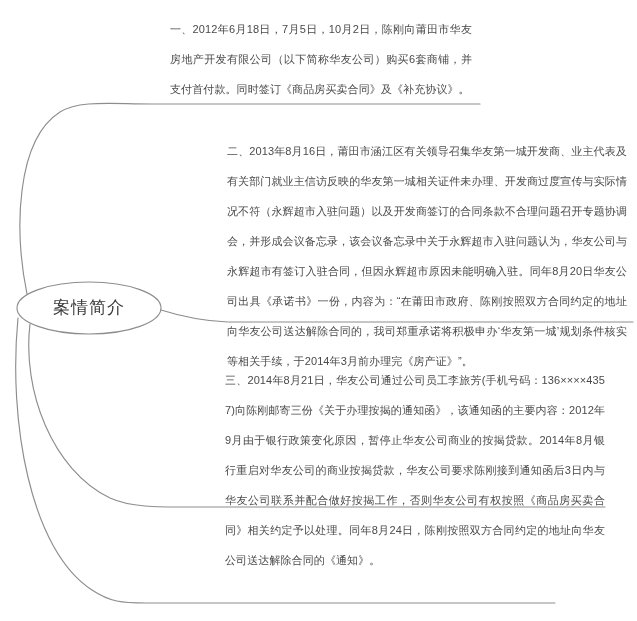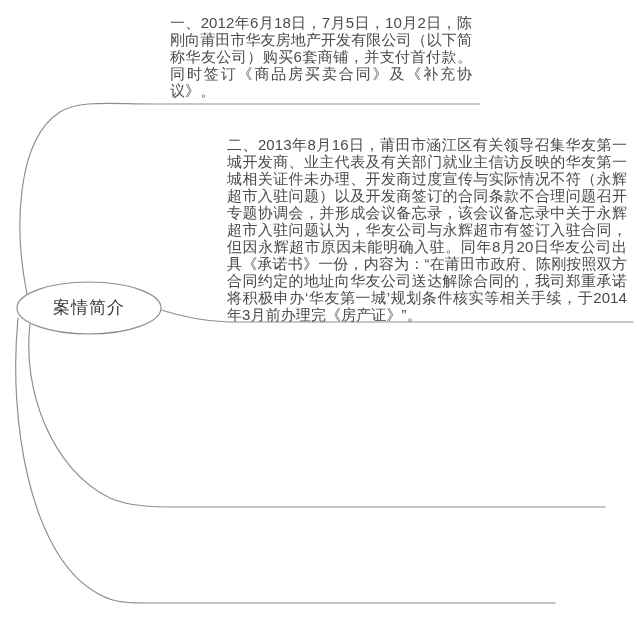--- a/index.html
+++ b/index.html
@@ -40,22 +40,22 @@
     color: #3b3b3b;
     letter-spacing: 1px;
     font-weight: 400;
     white-space: nowrap;
     transform: translateY(-1px);
     font-family: Liberation Mono, monospace;
   }
   .branch-text {
     position: absolute;
     color: #4a4a4a;
-    font-size: 15px;
-    line-height: 17px;
+    font-size: 11px;
+    line-height: 30px;
     letter-spacing: 0.1px;
     text-align: justify;
     text-justify: inter-ideograph;
     white-space: pre-wrap;
     word-break: break-all;
   }
   #b1 { left: 170px; top: 14px;  width: 302px; }
   #b2 { left: 227px; top: 136px; width: 400px; }
   #b3 { left: 225px; top: 365px; width: 380px; }
   #b4 { left: 172px; top: 545px; width: 384px; }
@@ -81,15 +81,16 @@
   </svg>
 
   <div class="node-center">
     <span class="node-center-label">案情简介</span>
   </div>
 
   <div class="branch-text" id="b1">一、2012年6月18日，7月5日，10月2日，陈刚向莆田市华友房地产开发有限公司（以下简称华友公司）购买6套商铺，并支付首付款。同时签订《商品房买卖合同》及《补充协议》。</div>
 
   <div class="branch-text" id="b2">二、2013年8月16日，莆田市涵江区有关领导召集华友第一城开发商、业主代表及有关部门就业主信访反映的华友第一城相关证件未办理、开发商过度宣传与实际情况不符（永辉超市入驻问题）以及开发商签订的合同条款不合理问题召开专题协调会，并形成会议备忘录，该会议备忘录中关于永辉超市入驻问题认为，华友公司与永辉超市有签订入驻合同，但因永辉超市原因未能明确入驻。同年8月20日华友公司出具《承诺书》一份，内容为：“在莆田市政府、陈刚按照双方合同约定的地址向华友公司送达解除合同的，我司郑重承诺将积极申办‘华友第一城’规划条件核实等相关手续，于2014年3月前办理完《房产证》”。</div>
 
+  <div class="branch-text" id="b3">三、2014年8月21日，华友公司通过公司员工李旅芳(手机号码：136××××4357)向陈刚邮寄三份《关于办理按揭的通知函》，该通知函的主要内容：2012年9月由于银行政策变化原因，暂停止华友公司商业的按揭贷款。2014年8月银行重启对华友公司的商业按揭贷款，华友公司要求陈刚接到通知函后3日内与华友公司联系并配合做好按揭工作，否则华友公司有权按照《商品房买卖合同》相关约定予以处理。同年8月24日，陈刚按照双方合同约定的地址向华友公司送达解除合同的《通知》。</div>
 
 
 </div>
 
 </body></html>

